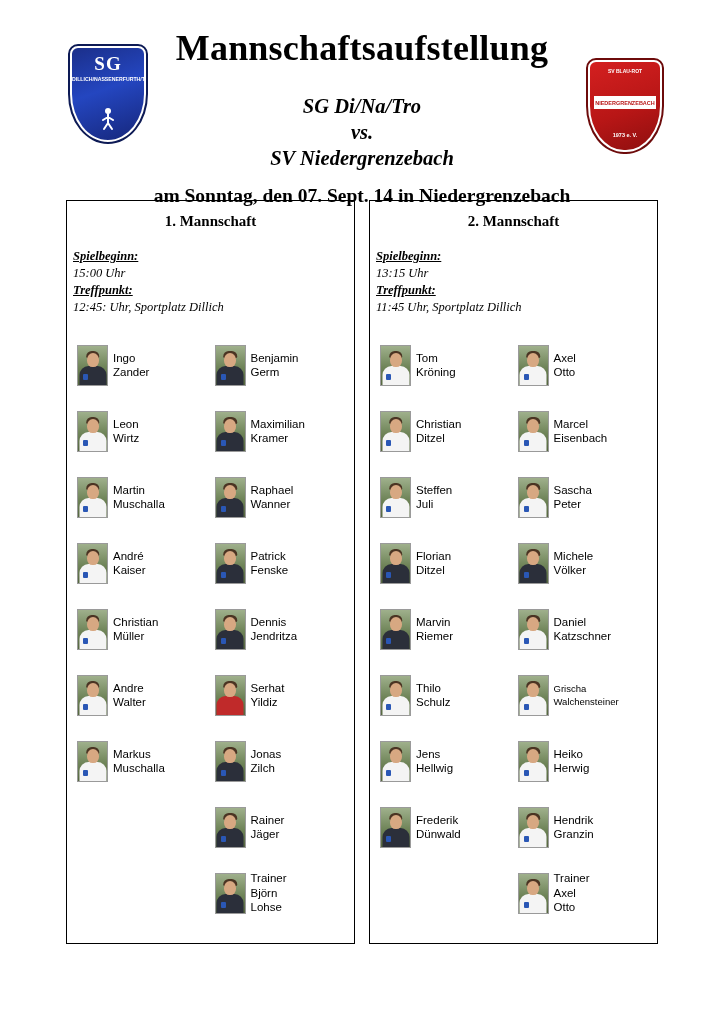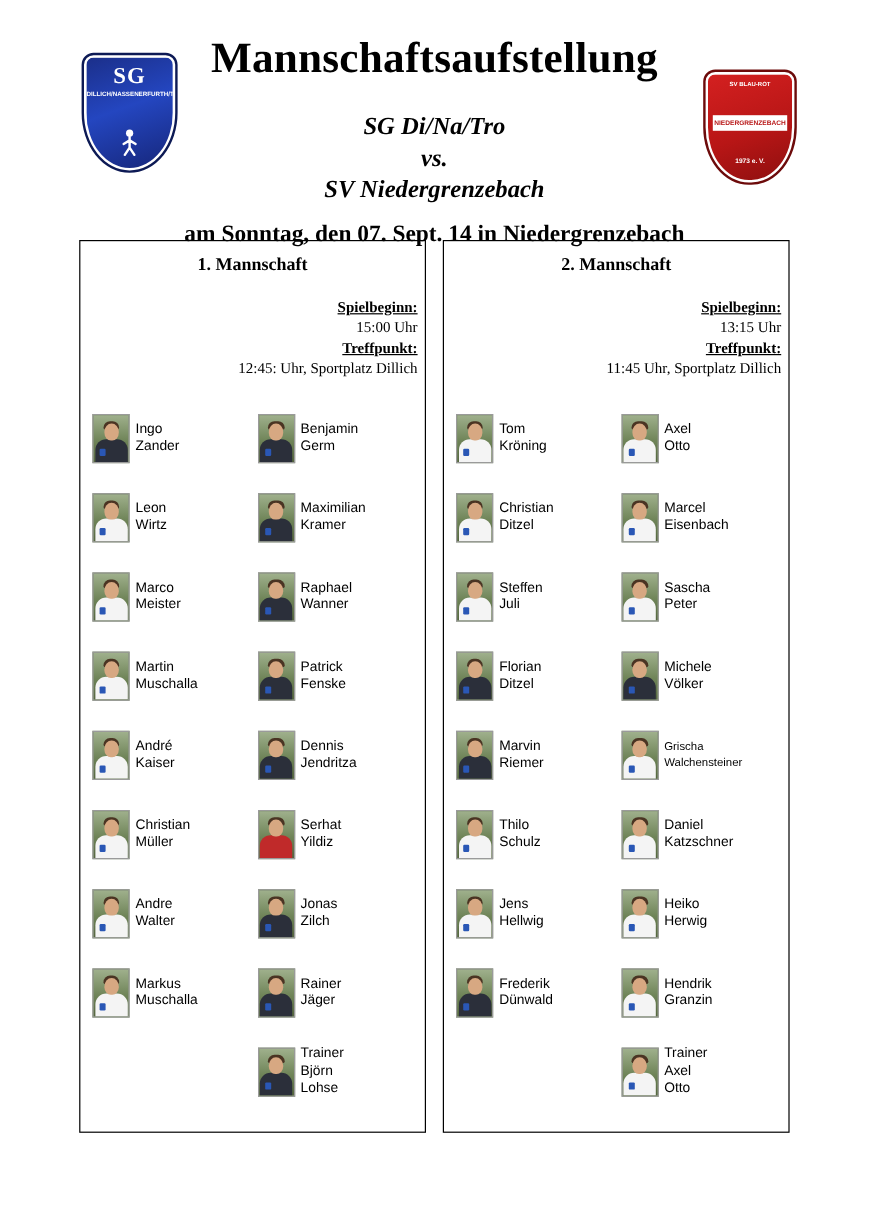--- a/index.html
+++ b/index.html
@@ -160,23 +160,24 @@
     min-height: 744px;
   }
   .panel-title {
     text-align: center;
     font-weight: bold;
     font-size: 15px;
     font-family: "Liberation Serif", serif;
     margin-bottom: 18px;
   }
   .meta {
-    text-align: right;
+    text-align: left;
     font-family: "Liberation Serif", serif;
     font-size: 12.5px;
+    font-style: italic;
     line-height: 17px;
     margin-bottom: 16px;
   }
   .meta .lbl {
     font-weight: bold;
     text-decoration: underline;
   }
 
   .roster {
     display: flex;
@@ -325,30 +326,20 @@
               <div class="pname"><span>Leon</span><span class="ln2">Wirtz</span></div>
             </div>
           <div class="player">
               <div class="photo kit-white">
                 <div class="bg"></div>
                 <div class="body"></div>
                 <div class="hair"></div>
                 <div class="head"></div>
                 <div class="badge"></div>
               </div>
-              <div class="pname"><span>Marco</span><span class="ln2">Meister</span></div>
-            </div>
-          <div class="player">
-              <div class="photo kit-white">
-                <div class="bg"></div>
-                <div class="body"></div>
-                <div class="hair"></div>
-                <div class="head"></div>
-                <div class="badge"></div>
-              </div>
               <div class="pname"><span>Martin</span><span class="ln2">Muschalla</span></div>
             </div>
           <div class="player">
               <div class="photo kit-white">
                 <div class="bg"></div>
                 <div class="body"></div>
                 <div class="hair"></div>
                 <div class="head"></div>
                 <div class="badge"></div>
               </div>
@@ -612,31 +603,31 @@
               <div class="pname"><span>Michele</span><span class="ln2">Völker</span></div>
             </div>
           <div class="player">
               <div class="photo kit-white">
                 <div class="bg"></div>
                 <div class="body"></div>
                 <div class="hair"></div>
                 <div class="head"></div>
                 <div class="badge"></div>
               </div>
+              <div class="pname"><span>Daniel</span><span class="ln2">Katzschner</span></div>
+            </div>
+          <div class="player">
+              <div class="photo kit-white">
+                <div class="bg"></div>
+                <div class="body"></div>
+                <div class="hair"></div>
+                <div class="head"></div>
+                <div class="badge"></div>
+              </div>
               <div class="pname small"><span>Grischa</span><span class="ln2">Walchensteiner</span></div>
-            </div>
-          <div class="player">
-              <div class="photo kit-white">
-                <div class="bg"></div>
-                <div class="body"></div>
-                <div class="hair"></div>
-                <div class="head"></div>
-                <div class="badge"></div>
-              </div>
-              <div class="pname"><span>Daniel</span><span class="ln2">Katzschner</span></div>
             </div>
           <div class="player">
               <div class="photo kit-white">
                 <div class="bg"></div>
                 <div class="body"></div>
                 <div class="hair"></div>
                 <div class="head"></div>
                 <div class="badge"></div>
               </div>
               <div class="pname"><span>Heiko</span><span class="ln2">Herwig</span></div>

